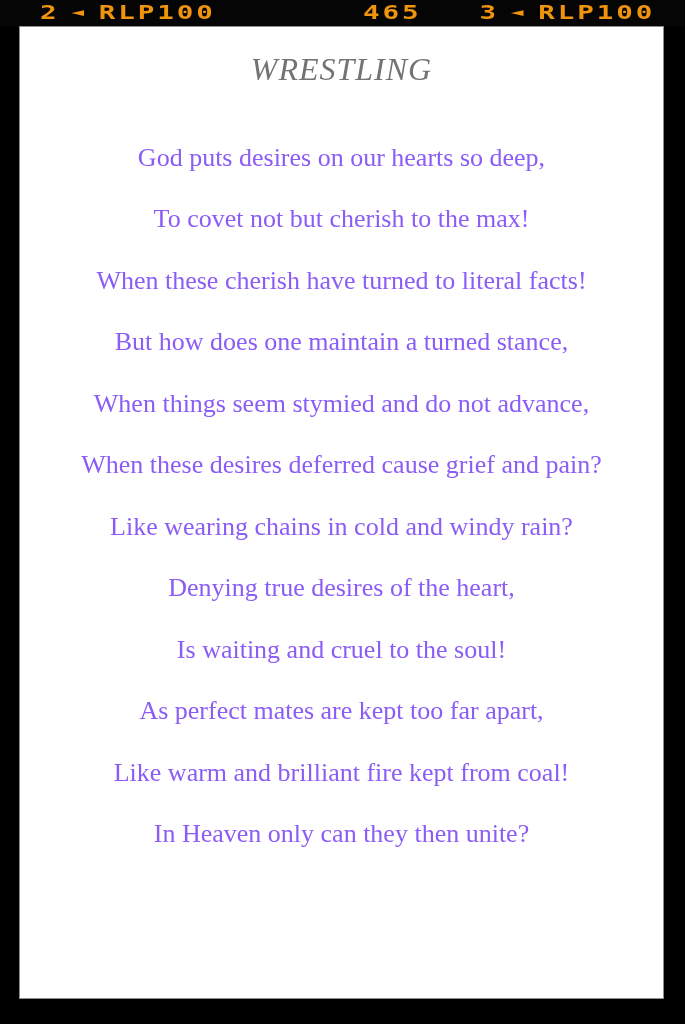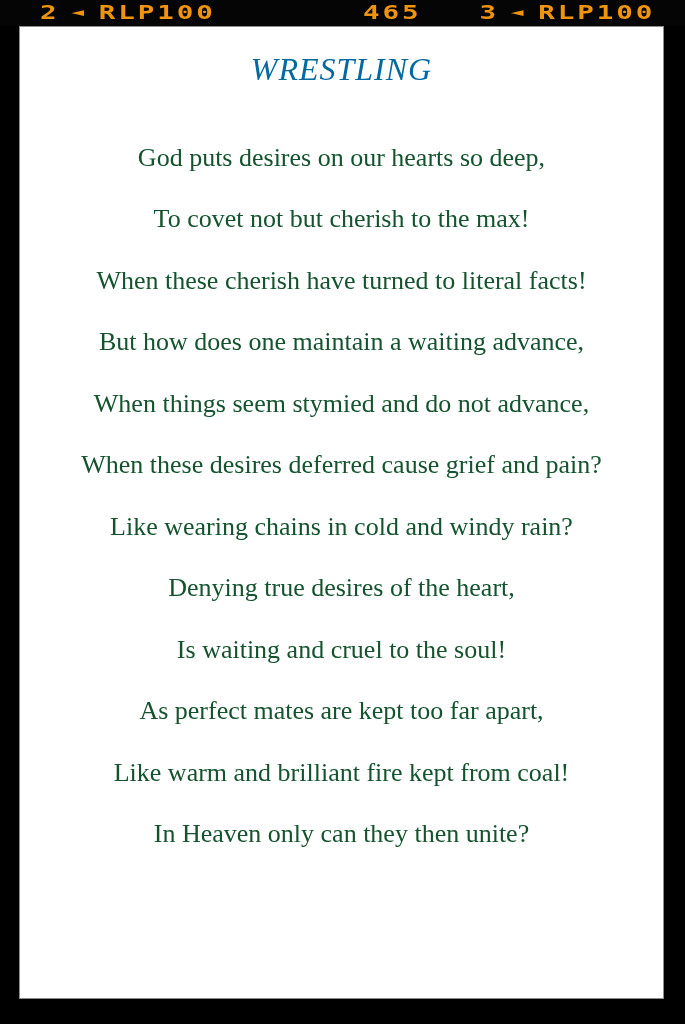--- a/index.html
+++ b/index.html
@@ -37,28 +37,28 @@
   }
   .title{
     margin:0;
     padding-top:26px;
     text-align:center;
     font-style:italic;
     font-weight:normal;
     font-size:32px;
     line-height:32px;
     letter-spacing:1px;
-    color:#0369a1;
+    color:#737373;
   }
   .poem{margin-top:42px;}
   .pline{
     height:61.5px;
     display:flex;align-items:center;justify-content:center;
     font-size:26px;
-    color:#14532d;
+    color:#8b5cf6;
     white-space:nowrap;
   }
 </style>
 </head>
 <body>
 
 <div class="screen">
 
   <div class="header">
     <div class="hgroup hleft">
@@ -75,21 +75,21 @@
       <span>RLP100</span>
     </div>
   </div>
 
   <div class="page">
     <h1 class="title">WRESTLING</h1>
     <div class="poem">
       <div class="pline">God puts desires on our hearts so deep,</div>
       <div class="pline">To covet not but cherish to the max!</div>
       <div class="pline">When these cherish have turned to literal facts!</div>
-      <div class="pline">But how does one maintain a waiting advance,</div>
+      <div class="pline">But how does one maintain a turned stance,</div>
       <div class="pline">When things seem stymied and do not advance,</div>
       <div class="pline">When these desires deferred cause grief and pain?</div>
       <div class="pline">Like wearing chains in cold and windy rain?</div>
       <div class="pline">Denying true desires of the heart,</div>
       <div class="pline">Is waiting and cruel to the soul!</div>
       <div class="pline">As perfect mates are kept too far apart,</div>
       <div class="pline">Like warm and brilliant fire kept from coal!</div>
       <div class="pline">In Heaven only can they then unite?</div>
     </div>
   </div>

